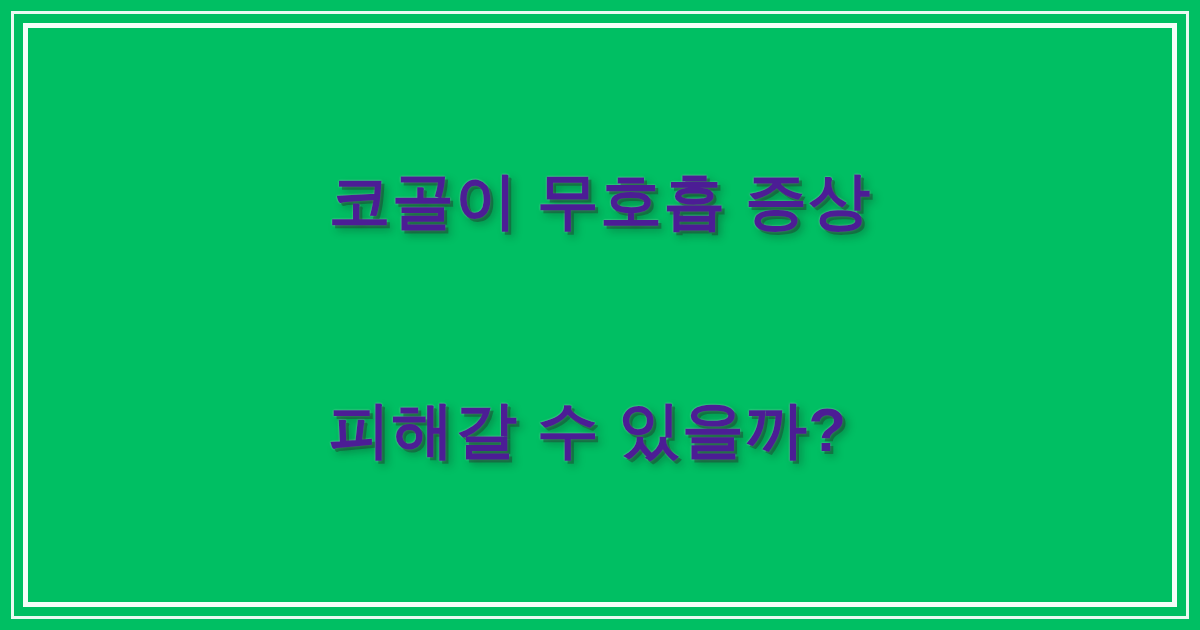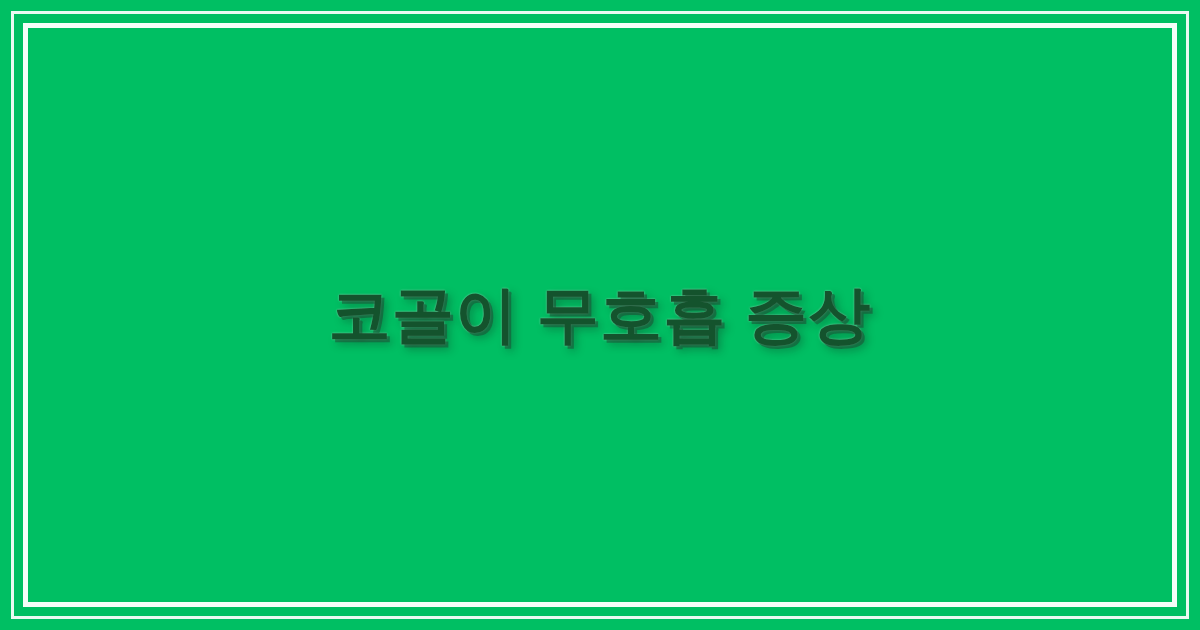--- a/index.html
+++ b/index.html
@@ -66,21 +66,21 @@
 
   .title {
     margin: 0;
     padding: 0 60px;
     text-align: left;
     font-family: "Liberation Sans", "DejaVu Sans", sans-serif;
     font-weight: bold;
     font-size: 62px;
     line-height: 1.22;
     letter-spacing: 0.02em;
-    color: #14532d;
+    color: #4c1d95;
     text-shadow:
        3px 3px 0 rgba(40, 45, 40, 0.40),
        5px 5px 9px rgba(20, 25, 20, 0.34),
        0 0 2px rgba(255,255,255,0.55);
     white-space: pre;
   }
   .title-line {
     display: block;
   }
   .title-line + .title-line {
@@ -91,16 +91,17 @@
 <body>
 
 <div class="canvas">
 
   <div class="frame frame-outer"></div>
   <div class="frame frame-inner"></div>
 
   <div class="title-wrap">
     <h1 class="title">
       <span class="title-line">코골이 무호흡 증상</span>
+      <span class="title-line">피해갈 수 있을까?</span>
     </h1>
   </div>
 
 </div>
 
 </body></html>

